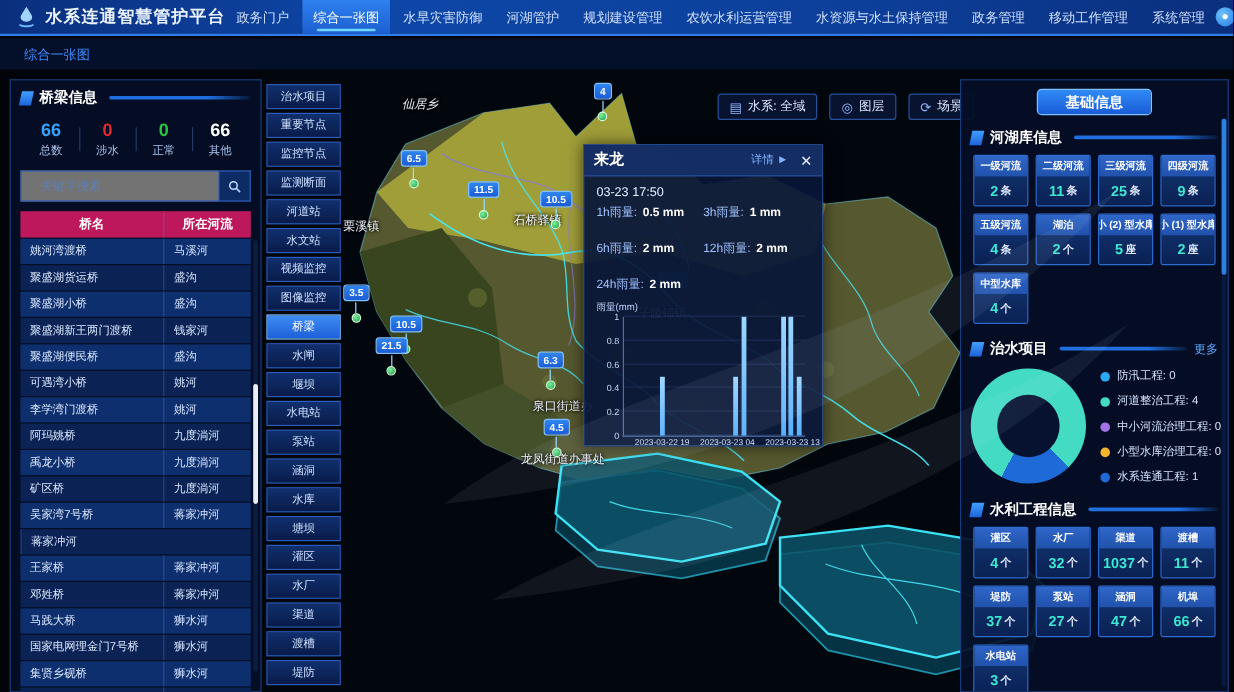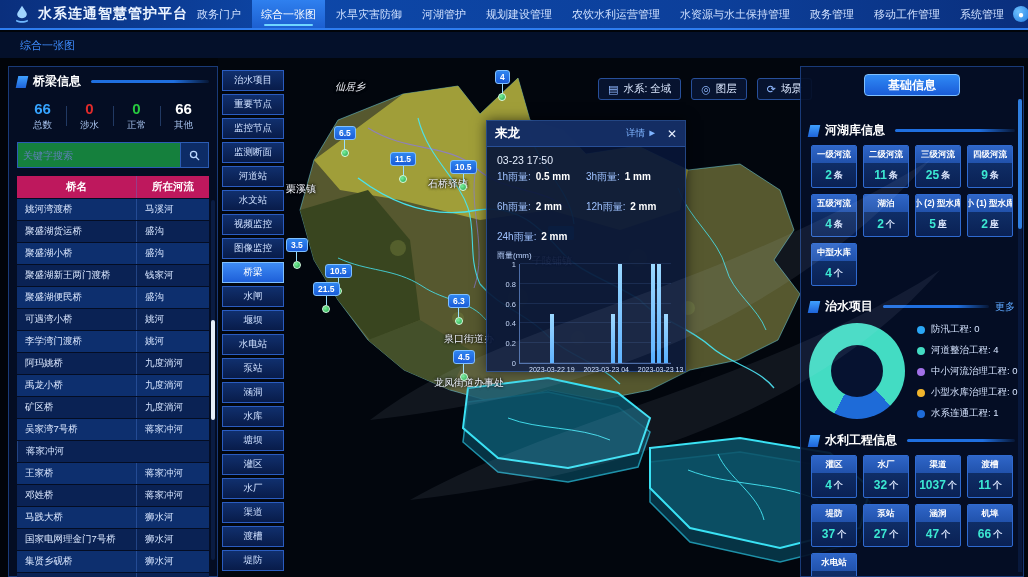--- a/index.html
+++ b/index.html
@@ -46,21 +46,21 @@
   .sec-head .more { color:#5ea8ff; font-size:10px; cursor:pointer; }
 
   
   .left-panel { left:8px; top:66px; width:210px; height:511px; }
   .stats { display:flex; align-items:center; justify-content:space-between; padding:6px 10px 8px 10px; }
   .stat { text-align:center; flex:1; position:relative; }
   .stat + .stat::before { content:""; position:absolute; left:0; top:6px; bottom:6px; width:1px; background:rgba(90,140,220,0.35); }
   .stat .v { font-size:15px; font-weight:bold; }
   .stat .l { font-size:9.5px; color:#a9c4ef; margin-top:2px; }
   .searchbar { display:flex; margin:2px 8px 8px 8px; height:26px; }
-  .searchbar input { flex:1; background:#15803d; border:1px solid #2b5cb4; color:#cfe0ff; font-size:10px; padding:0 5px; outline:none; }
+  .searchbar input { flex:1; background:#737373; border:1px solid #2b5cb4; color:#cfe0ff; font-size:10px; padding:0 16px; outline:none; }
   .searchbar input::placeholder { color:#5f7fb8; }
   .searchbar .sbtn { width:28px; background:#0d2c66; border:1px solid #2b5cb4; border-left:none; color:#9fc4ff; display:flex; align-items:center; justify-content:center; cursor:pointer; }
   .btable { margin:0 8px; position:relative; }
   .brow { display:flex; height:21px; margin-bottom:1px; }
   .brow .c1 { width:62%; display:flex; align-items:center; padding-left:8px; color:#dcE8ff; font-size:9.5px; white-space:nowrap; overflow:hidden; }
   .brow .c2 { width:38%; display:flex; align-items:center; padding-left:8px; color:#d5e4ff; font-size:9.5px; border-left:1px solid rgba(80,130,220,0.35); white-space:nowrap; overflow:hidden; }
   .brow.head { background:#be185d; height:22px; }
   .brow.head .c1,.brow.head .c2 { color:#fff; font-size:10.5px; font-weight:bold; justify-content:center; padding-left:0; }
   .brow.odd { background:#0d2f6e; }
   .brow.even { background:#0a2254; }
@@ -87,21 +87,21 @@
   .pchart { position:relative; margin:6px 8px 0 8px; height:128px; }
   .pchart .ylab { position:absolute; left:2px; top:-2px; color:#bcd4ff; font-size:8px; }
   .plot { position:absolute; left:24px; right:6px; top:12px; bottom:16px; border-left:1px solid #4d6ea8; border-bottom:1px solid #4d6ea8; }
   .gline { position:absolute; left:0; right:0; height:1px; background:rgba(90,130,200,0.18); }
   .ytick { position:absolute; right:100%; transform:translateY(-50%); padding-right:4px; color:#c6d8f8; font-size:7.5px; }
   .pbar { position:absolute; bottom:0; width:4px; background:linear-gradient(180deg,#8fd4ff,#3f9bff); }
   .xtick { position:absolute; top:100%; margin-top:3px; color:#d2e2ff; font-size:7px; white-space:nowrap; }
 
   
   .right-panel { left:800px; top:66px; width:224px; height:511px; overflow:hidden; }
-  .tabbtn { width:96px; height:22px; margin:7px auto 20px auto; background:linear-gradient(180deg,#2f8af5,#1a5cd8);
+  .tabbtn { width:96px; height:22px; margin:7px auto 4px auto; background:linear-gradient(180deg,#2f8af5,#1a5cd8);
     border:1px solid #7fc0ff; border-radius:4px; color:#fff; font-size:12px; font-weight:bold; display:flex; align-items:center; justify-content:center; cursor:pointer; }
   .cards { display:grid; grid-template-columns:repeat(4,1fr); gap:6px; padding:2px 10px 6px 10px;font-weight:bold; }
   .card { border:1px solid #2f6ad0; background:linear-gradient(180deg,#133774,#0a2154); border-radius:2px; overflow:hidden; cursor:pointer; }
   .card .cl { height:17px; background:linear-gradient(180deg,#2f66c8,#2152ac); color:#fff; font-size:8.5px; display:flex; align-items:center; justify-content:center; white-space:nowrap; overflow:hidden; }
   .card .cv { height:24px; display:flex; align-items:center; justify-content:center; gap:2px; }
   .card .cv b { color:#3ce8d2; font-size:12px; }
   .card .cv span { color:#dfe9ff; font-size:9px; }
   .donut-row { display:flex; padding:4px 8px 6px 8px; gap:12px; }
   .donut { width:96px; height:96px; border-radius:50%; position:relative; flex:none; }
   .donut::after { content:""; position:absolute; left:22px; top:22px; width:52px; height:52px; border-radius:50%; background:#061230; }

